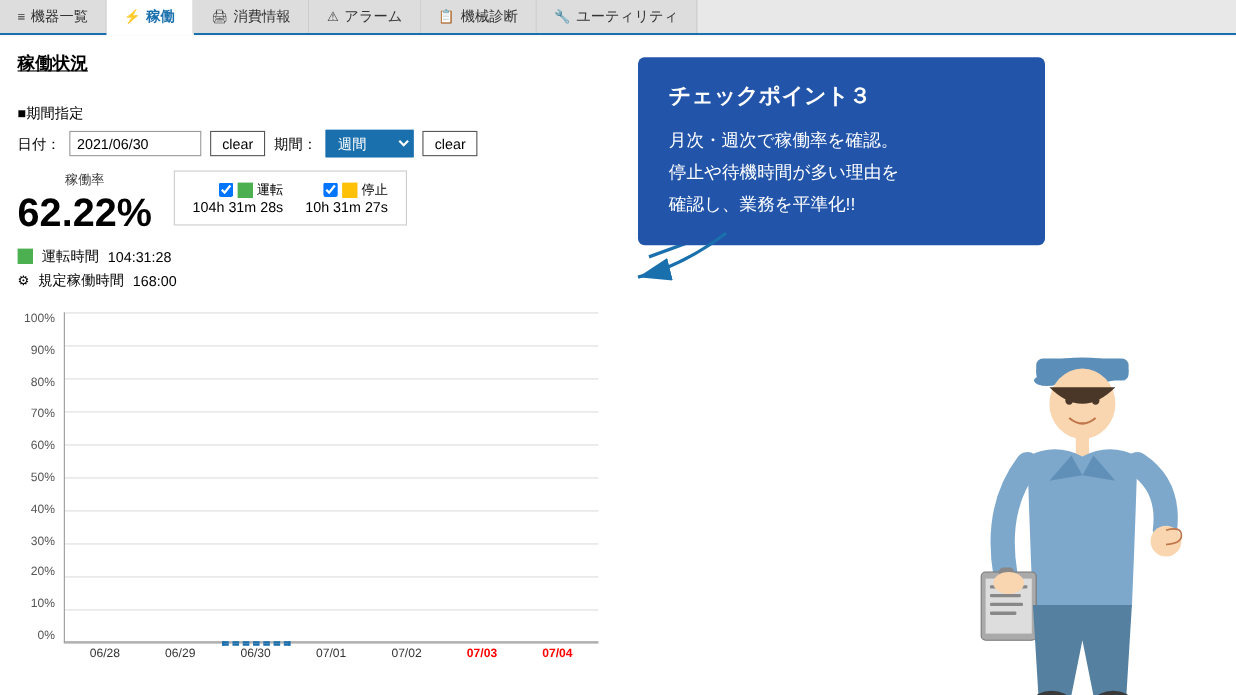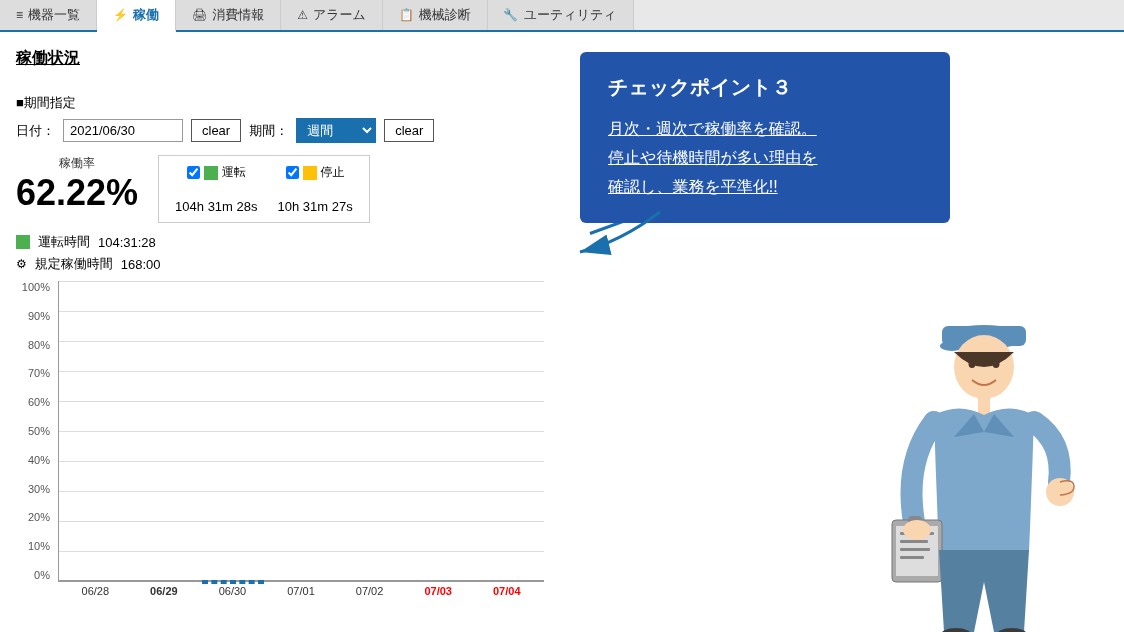--- a/index.html
+++ b/index.html
@@ -24,26 +24,26 @@
     .date-input { border: 1px solid #999; padding: 3px 6px; font-size: 13px; width: 120px; }
     .clear-btn { border: 1px solid #555; background: white; padding: 3px 10px; font-size: 13px; cursor: pointer; }
     .period-select { border: 1px solid #1a6fad; background: #1a6fad; color: white; padding: 3px 6px; font-size: 13px; cursor: pointer; width: 80px; }
 
     .stats-row { display: flex; align-items: flex-start; gap: 20px; margin-bottom: 10px; }
     .operation-rate-box { text-align: center; }
     .rate-label { font-size: 12px; color: #333; }
     .rate-value { font-size: 36px; font-weight: bold; }
 
     .legend-box { display: flex; gap: 20px; border: 1px solid #ccc; padding: 8px 16px; }
-    .legend-item { display: flex; flex-direction: column; align-items: center; gap: 18px; font-size: 12px; }
+    .legend-item { display: flex; flex-direction: column; align-items: flex-end; gap: 0; font-size: 12px; }
     .legend-header { display: flex; align-items: center; gap: 4px; }
     .legend-color { width: 14px; height: 14px; }
     .legend-time { font-size: 13px; }
 
-    .summary-box { margin-bottom: 8px; text-align: center; }
+    .summary-box { margin-bottom: 20px; text-align: center; }
     .summary-row { display: flex; align-items: center; gap: 8px; margin-bottom: 4px; font-size: 13px; }
     .summary-color { width: 14px; height: 14px; }
     .gear-icon { font-size: 12px; }
 
     .chart-wrapper { position: relative; }
   </style>
 </head>
 <body>
 
 <div class="tab-bar">
@@ -220,40 +220,40 @@
             </div>
 
             <div style="display:flex;flex-direction:column;align-items:center;flex:1;">
               <div style="width:38px;height:100%;"></div>
             </div>
 
           </div>
 
           <div style="display:flex; gap:10px; padding:4px 8px 0 8px;">
             <div style="flex:1;text-align:center;font-size:11px;color:#333;">06/28</div>
-            <div style="flex:1;text-align:center;font-size:11px;color:#333;font-weight:bold;">06/29</div>
+            <div style="flex:1;text-align:center;font-size:11px;color:#333;">06/29</div>
             <div style="flex:1;text-align:center;font-size:11px;color:#333;">06/30</div>
             <div style="flex:1;text-align:center;font-size:11px;color:#333;">07/01</div>
             <div style="flex:1;text-align:center;font-size:11px;color:#333;">07/02</div>
             <div style="flex:1;text-align:center;font-size:11px;color:red;font-weight:bold;">07/03</div>
             <div style="flex:1;text-align:center;font-size:11px;color:red;font-weight:bold;">07/04</div>
           </div>
         </div>
       </div>
     </div>
 
   </div>
 
   <div style="flex:1;position:relative;overflow:hidden;">
 
     <div style="position:absolute;top:200px;left:30px;width:80px;height:3px;background:#1a6fad;transform:rotate(-20deg);transform-origin:left center;"></div>
 
     <div style="position:absolute;top:20px;left:20px;background:#2255aa;color:white;padding:22px 28px;border-radius:6px;width:370px;">
       <div style="font-size:20px;font-weight:bold;margin-bottom:14px;">チェックポイント３</div>
-      <div style="font-size:16px;line-height:1.8;text-decoration:underline;">
+      <div style="font-size:16px;line-height:1.8;">
         月次・週次で稼働率を確認。<br>
         停止や待機時間が多い理由を<br>
         確認し、業務を平準化!!
       </div>
     </div>
 
     <div style="position:absolute;bottom:10px;right:20px;width:240px;height:340px;">
       <svg viewBox="0 0 240 380" width="240" height="380" xmlns="http://www.w3.org/2000/svg">
 
         <ellipse cx="120" cy="55" rx="42" ry="12" fill="#5b8fba"></ellipse>

